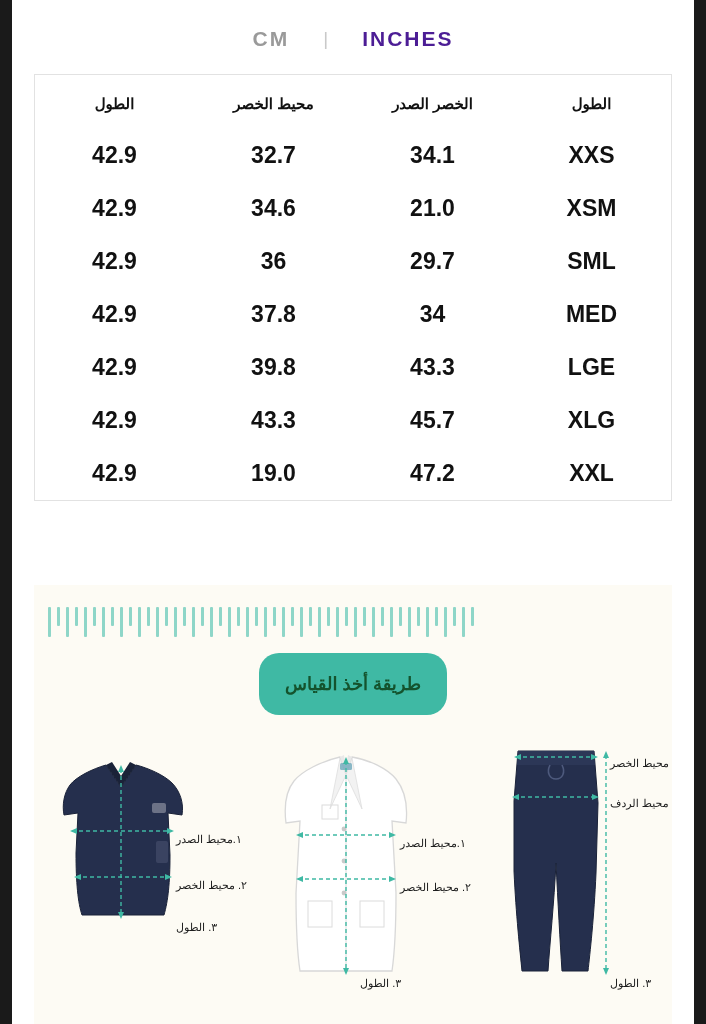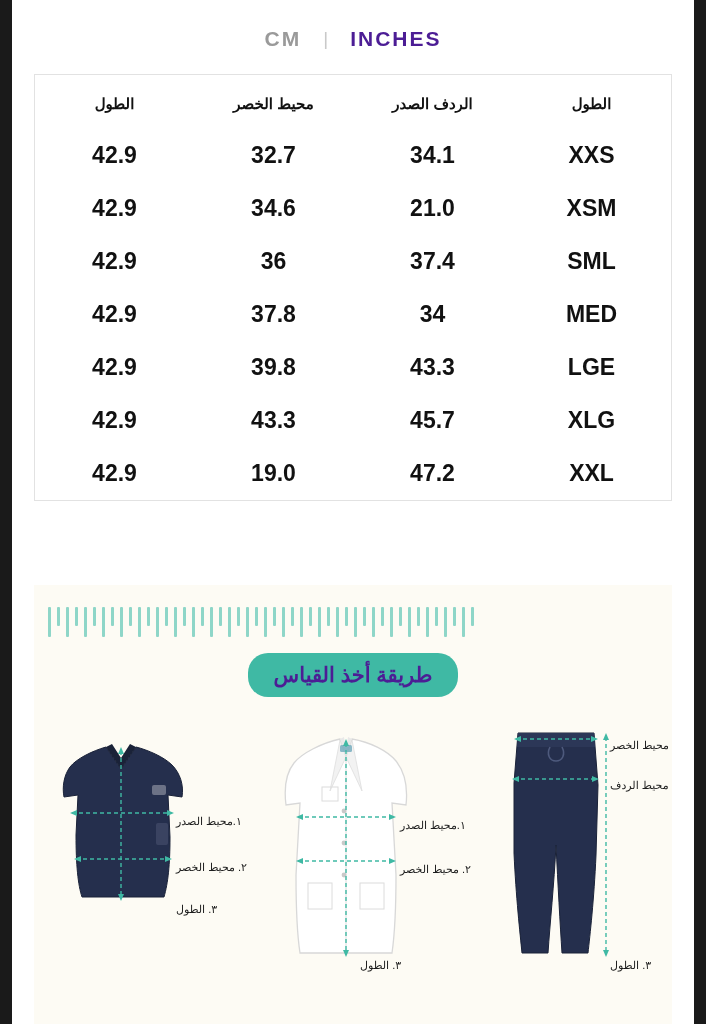--- a/index.html
+++ b/index.html
@@ -22,21 +22,21 @@
     background: #1a1a1a;
   }
   .side-rail.left { left: 0; }
   .side-rail.right { right: 0; }
 
   
   .unit-toggle {
     display: flex;
     align-items: center;
     justify-content: center;
-    gap: 16px;
+    gap: 28px;
     padding-top: 26px;
     padding-bottom: 22px;
   }
   .unit-opt {
     font-size: 21px;
     font-weight: bold;
     letter-spacing: 2px;
     color: #9a9a9a;
     cursor: pointer;
     background: none;
@@ -102,24 +102,24 @@
     background: #8ed6c8;
     border-radius: 1px;
   }
   .tick.long { height: 30px; }
   .tick.short { height: 19px; }
 
   .guide-badge {
     margin: 16px auto 0 auto;
     width: fit-content;
     background: #3fb9a4;
-    color: #4c1d95;
-    font-size: 21px;
+    color: #14532d;
+    font-size: 18px;
     font-weight: bold;
-    padding: 10px 26px;
+    padding: 20px 26px;
     border-radius: 20px;
     direction: rtl;
   }
 
   .garments {
     position: relative;
     display: flex;
     justify-content: space-between;
     padding: 28px 10px 0 10px;
     height: 300px;
@@ -160,41 +160,41 @@
     <table class="size-table">
       <colgroup>
         <col class="c-size">
           <col class="c-chest">
           <col class="c-waist">
           <col class="c-length">
       </colgroup>
       <thead>
         <tr>
           <th>الطول</th>
-          <th>الردف الصدر</th>
+          <th>الخصر الصدر</th>
           <th>محيط الخصر</th>
           <th>الطول</th>
         </tr>
       </thead>
       <tbody>
         <tr>
           <td>XXS</td>
           <td>34.1</td>
           <td>32.7</td>
           <td>42.9</td>
         </tr>
         <tr>
           <td>XSM</td>
           <td>21.0</td>
           <td>34.6</td>
           <td>42.9</td>
         </tr>
         <tr>
           <td>SML</td>
-          <td>37.4</td>
+          <td>29.7</td>
           <td>36</td>
           <td>42.9</td>
         </tr>
         <tr>
           <td>MED</td>
           <td>34</td>
           <td>37.8</td>
           <td>42.9</td>
         </tr>
         <tr>

